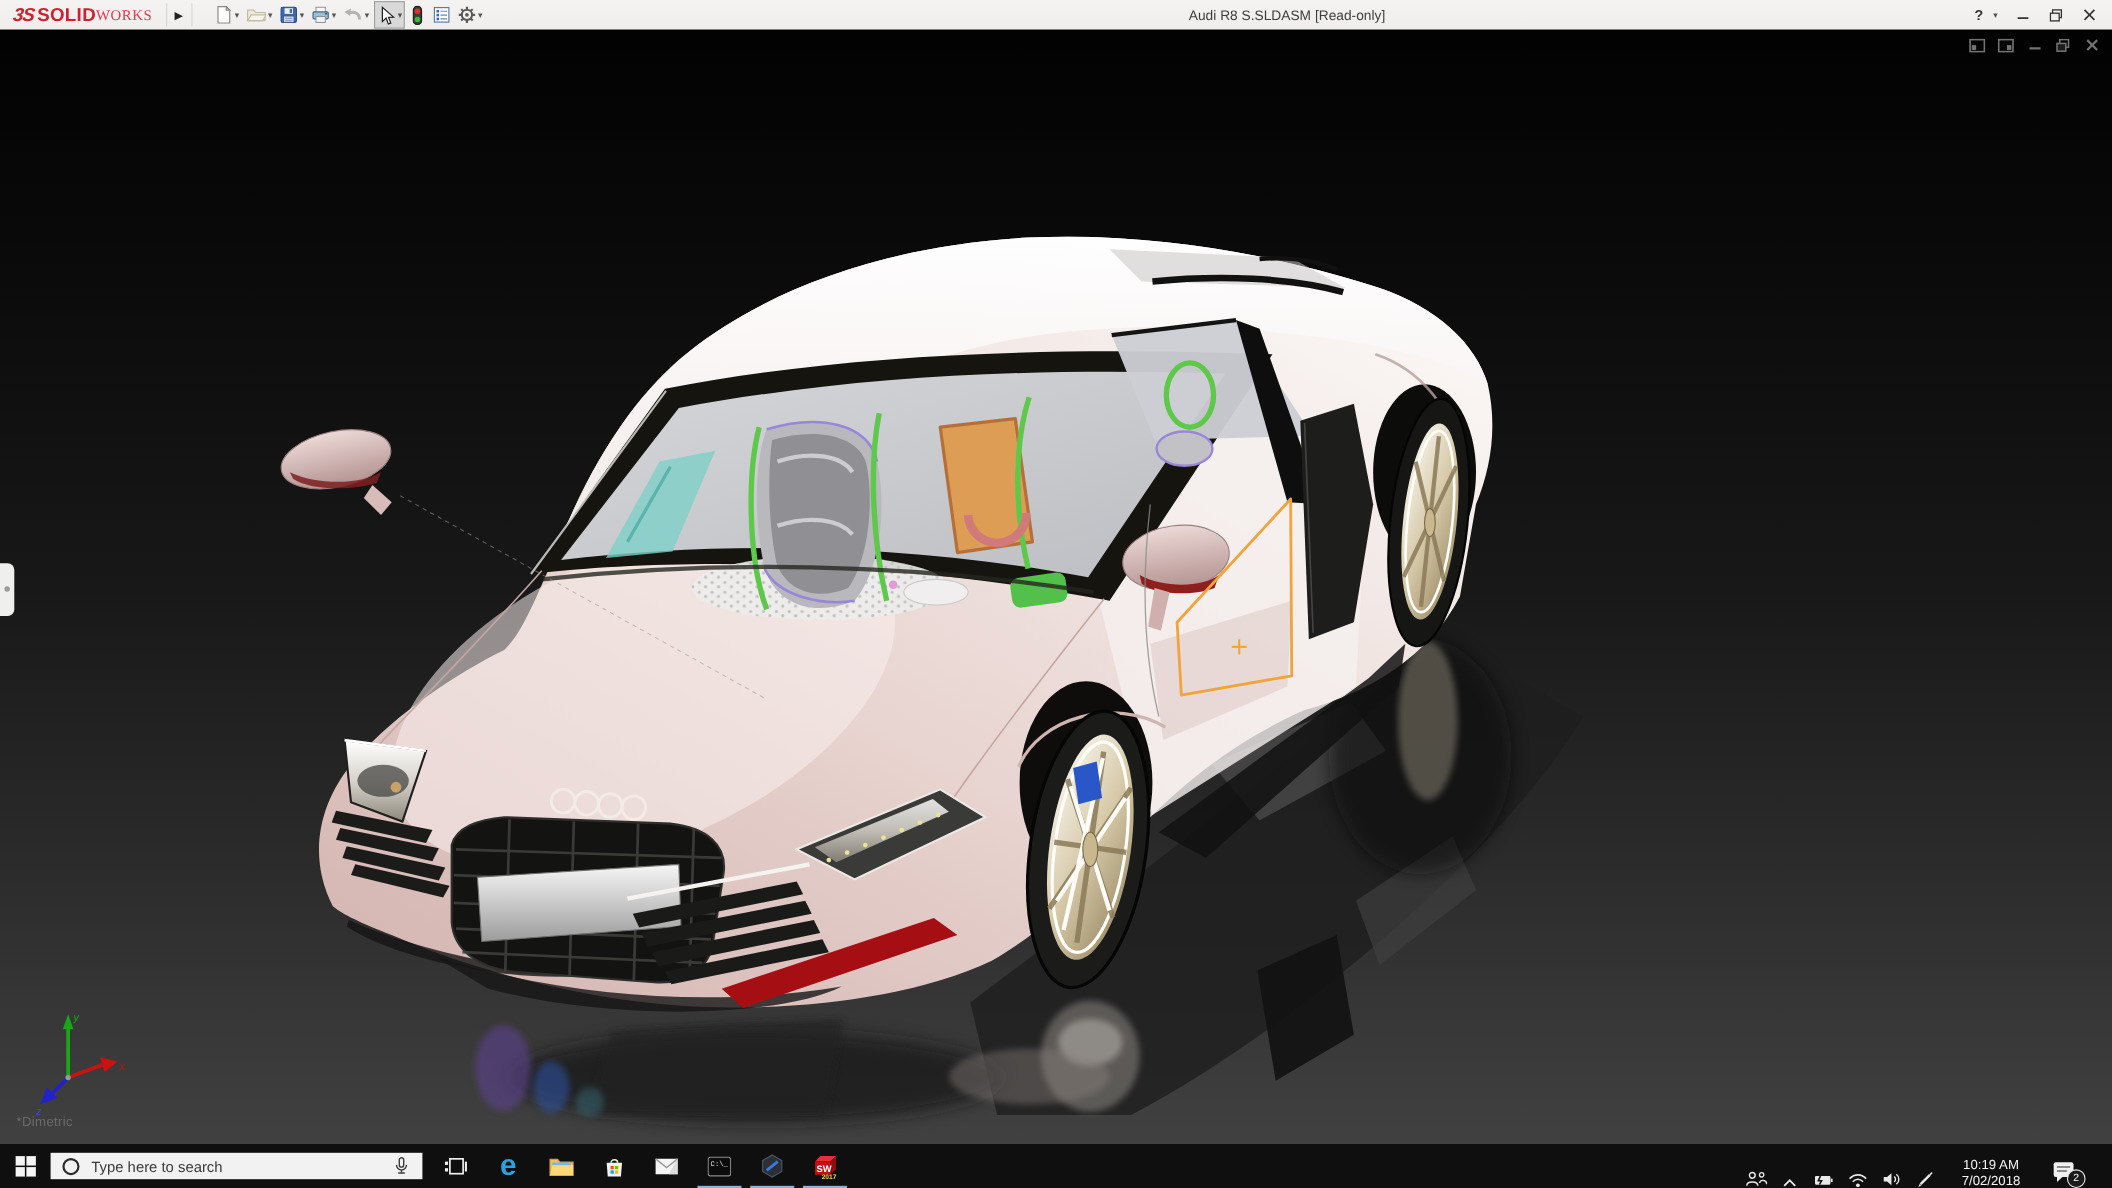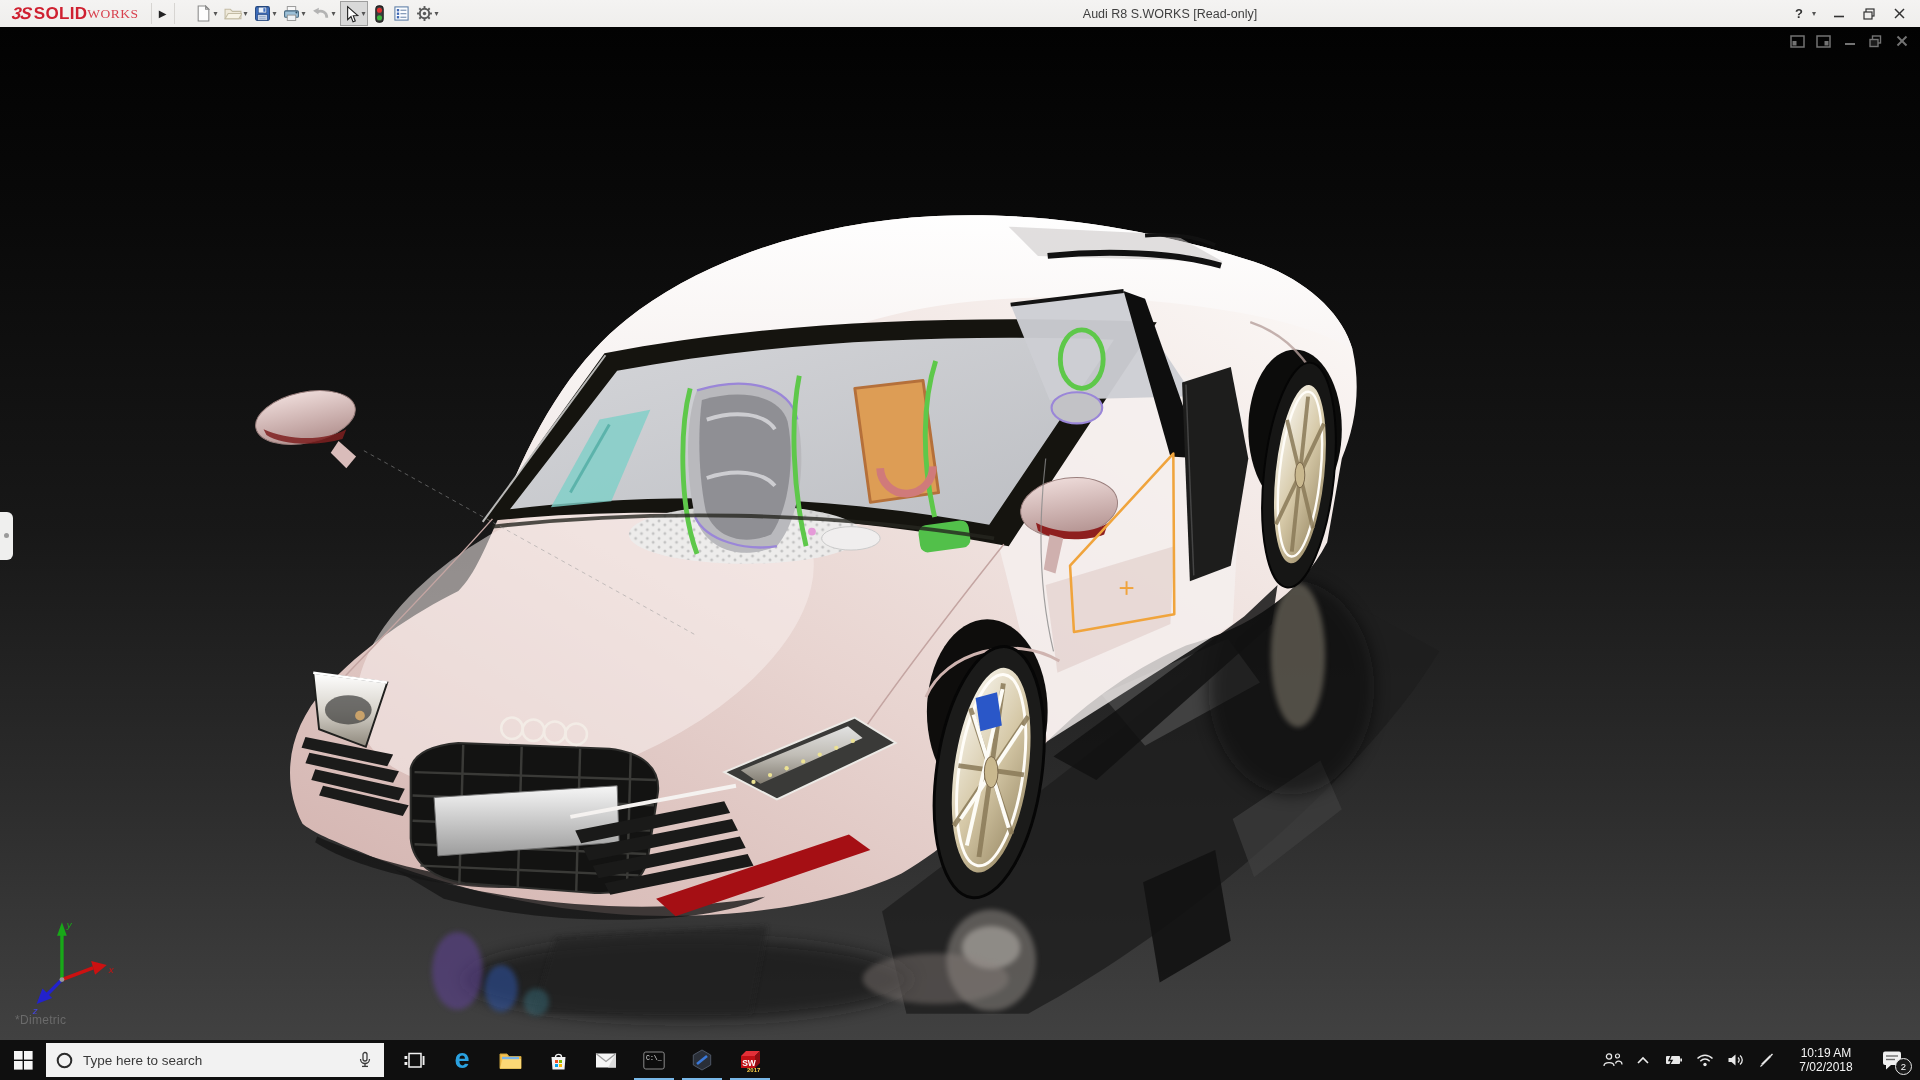--- a/index.html
+++ b/index.html
@@ -37,31 +37,31 @@
   .vp-btn{width:17px;height:16px;display:flex;align-items:center;justify-content:center;}
   .left-tab{position:absolute;left:0;top:485px;width:13px;height:48px;background:#efefee;
             border-radius:0 6px 6px 0;}
   .left-tab .dot{position:absolute;left:4px;top:21px;width:5px;height:5px;border-radius:50%;background:#9a9a9a;}
   .orientation-label{position:absolute;left:15px;top:986px;font-size:12px;color:#6a6a6a;letter-spacing:.3px;}
 
   
   .taskbar{position:absolute;left:0;top:1040px;width:1920px;height:40px;background:#0f0f0f;
            display:flex;align-items:center;}
   .start{width:46px;height:40px;display:flex;align-items:center;justify-content:center;}
-  .searchbox{position:relative;width:338px;height:34px;background:#f2f2f2;display:flex;align-items:center;}
+  .searchbox{position:relative;width:338px;height:24px;background:#f2f2f2;display:flex;align-items:center;}
   .searchbox .ring{margin:0 8px 0 10px;}
   .search-input{flex:1;border:none;outline:none;background:transparent;font-size:13.5px;color:#3a3a3a;
                 font-family:"Liberation Sans",sans-serif;}
   .search-input::placeholder{color:#3a3a3a;opacity:1;}
   .searchbox .mic{margin:0 10px 0 4px;}
   .apps{display:flex;height:40px;margin-left:6px;}
   .app{position:relative;width:48px;height:40px;display:flex;align-items:center;justify-content:center;}
   .app .underline{position:absolute;left:4px;bottom:0;width:40px;height:2px;background:#79b8e8;}
   .edge-e{font-size:27px;font-weight:bold;color:#2aa1e0;line-height:1;margin-top:-2px;}
-  .tray{position:absolute;right:0;top:0;height:40px;display:flex;align-items:center;gap:13px;padding-right:12px;}
+  .tray{position:absolute;right:0;top:0;height:40px;display:flex;align-items:flex-end;gap:13px;padding-right:28px;}
   .tray-icon{display:flex;align-items:center;justify-content:center;}
   .clock{width:78px;text-align:center;color:#f5f5f5;font-size:12px;line-height:14px;}
   .action{position:relative;width:30px;height:30px;display:flex;align-items:center;justify-content:center;}
   .badge{position:absolute;right:-4px;bottom:0;width:15px;height:15px;border-radius:50%;background:#1b1b1b;
          border:1.5px solid #e8e8e8;color:#fff;font-size:9.5px;display:flex;align-items:center;justify-content:center;}
 </style>
 </head>
 <body>
 
 <div class="screen">
@@ -156,21 +156,21 @@
             <line x1="3.1" y1="12.9" x2="4.8" y2="11.2"></line>
               <line x1="11.2" y1="4.8" x2="12.9" y2="3.1"></line>
           </g>
           <circle cx="8" cy="8" r="4.4" fill="none" stroke="#5a5a5a" stroke-width="1.8"></circle>
           <circle cx="8" cy="8" r="1.6" fill="#5a5a5a"></circle>
         </svg>
         <span class="caret">▾</span>
       </div>
     </div>
 
-    <div class="doc-title">Audi R8 S.WORKS [Read-only]</div>
+    <div class="doc-title">Audi R8 S.SLDASM [Read-only]</div>
 
     <div class="win-controls">
       <span class="help-btn">?</span>
       <span class="help-caret">▾</span>
       <div class="win-btn">
         <svg width="11" height="11" viewBox="0 0 11 11">
             <line x1="0" y1="8.5" x2="10" y2="8.5" stroke="#333" stroke-width="1.6"></line>
           </svg>
       </div>
       <div class="win-btn">

